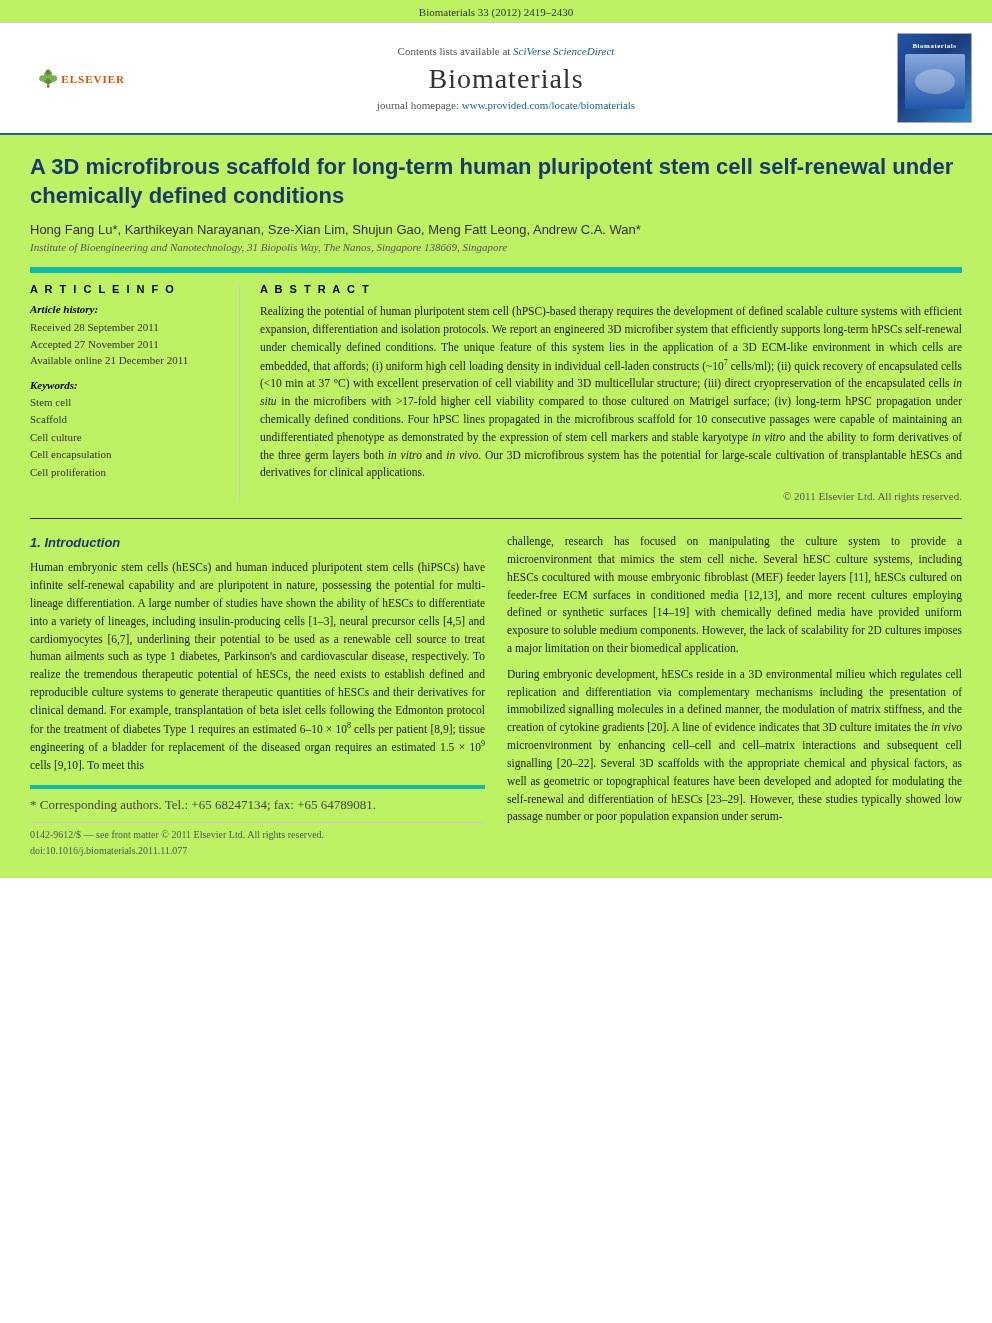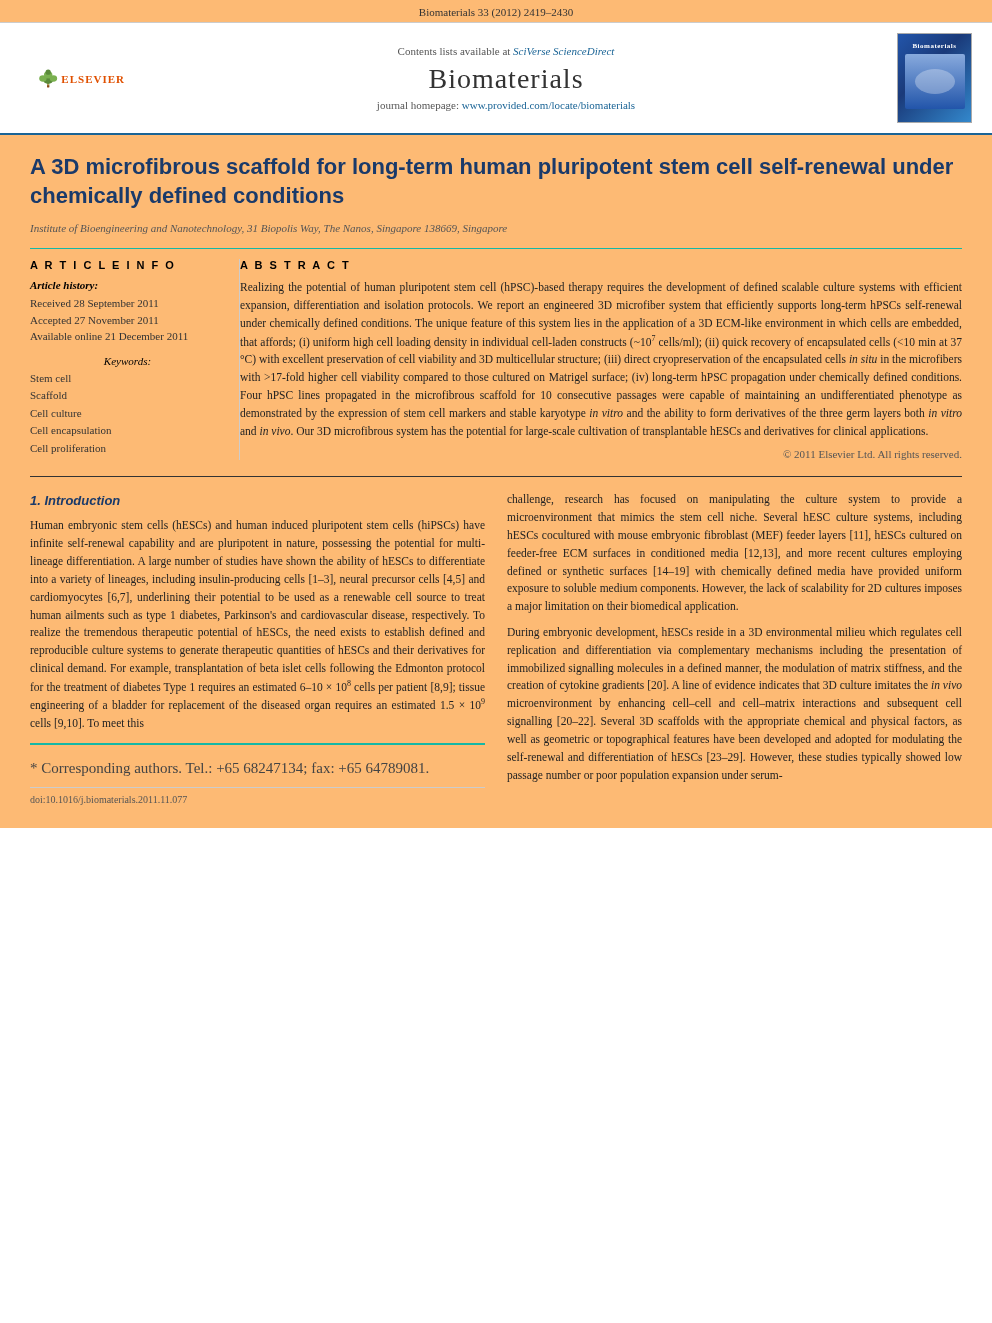--- a/index.html
+++ b/index.html
@@ -6,21 +6,21 @@
     body {
       font-family: 'Times New Roman', Times, serif;
       background: #fff;
       width: 992px;
       min-height: 1323px;
       color: #000;
       font-size: 13px;
     }
     .page {
       width: 992px;
-      background: #fdba74;
+      background: #bef264;
       padding: 0;
     }
     
     .journal-top-bar {
       text-align: center;
       padding: 6px 0 4px;
       font-size: 11px;
       color: #333;
       border-bottom: 1px solid #ccc;
     }
@@ -142,22 +142,23 @@
     }
     .article-affiliation {
       font-size: 11px;
       font-style: italic;
       color: #555;
       margin-bottom: 14px;
     }
     
     .info-section {
       display: flex;
+      gap: 20px;
       margin-bottom: 16px;
-      border-top: 1px solid #14b8a6;
+      border-top: 6px solid #14b8a6;
       padding-top: 10px;
     }
     .article-info-col {
       width: 210px;
       min-width: 210px;
       border-right: 1px solid #ccc;
       padding-right: 14px;
     }
     .abstract-col {
       flex: 1;
@@ -178,24 +179,23 @@
       margin-bottom: 4px;
     }
     .history-item {
       font-size: 11px;
       color: #333;
       line-height: 1.5;
     }
     .keywords-label {
       font-size: 11px;
       font-style: italic;
-      font-weight: normal;
+      font-weight: bold;
       margin-top: 10px;
       margin-bottom: 3px;
-      text-align: center;
     }
     .keyword-item {
       font-size: 11px;
       color: #333;
       line-height: 1.6;
     }
     .abstract-text {
       font-size: 11.5px;
       line-height: 1.55;
       color: #222;
@@ -229,24 +229,24 @@
       font-weight: bold;
       font-style: italic;
       color: #1a3a6a;
       margin-bottom: 6px;
       font-family: Arial, sans-serif;
     }
     .body-col p {
       margin-bottom: 8px;
     }
     .footnote-area {
-      border-top: 2px solid #14b8a6;
+      border-top: 4px solid #14b8a6;
       margin-top: 10px;
-      padding-top: 12px;
-      font-size: 15px;
+      padding-top: 6px;
+      font-size: 13px;
       color: #444;
       line-height: 1.5;
     }
     .footnote-area p { margin-bottom: 2px; }
     sup { font-size: 8px; }
   </style>
 </head>
 <body>
 
 <div class="page">
@@ -289,20 +289,23 @@
         <div class="biomaterials-cover-title">Biomaterials</div>
         <div class="biomaterials-cover-img"></div>
       </div>
     </div>
   </div>
 
   <div class="article-content">
 
     <div class="article-title">A 3D microfibrous scaffold for long-term human pluripotent stem cell self-renewal under chemically defined conditions</div>
 
+    <div class="article-authors">
+      <span>Hong Fang Lu*, Karthikeyan Narayanan, Sze-Xian Lim, Shujun Gao, Meng Fatt Leong, Andrew C.A. Wan*</span>
+    </div>
     <div class="article-affiliation">Institute of Bioengineering and Nanotechnology, 31 Biopolis Way, The Nanos, Singapore 138669, Singapore</div>
 
     <div class="info-section">
 
       <div class="article-info-col">
         <div class="col-heading">A R T I C L E   I N F O</div>
         <div class="history-label">Article history:</div>
         <div class="history-item">Received 28 September 2011</div>
         <div class="history-item">Accepted 27 November 2011</div>
         <div class="history-item">Available online 21 December 2011</div>
@@ -330,20 +333,21 @@
         <div class="section-heading">
           <span>1.</span>&nbsp;<span>Introduction</span>
         </div>
         <p>
           Human embryonic stem cells (hESCs) and human induced pluripotent stem cells (hiPSCs) have infinite self-renewal capability and are pluripotent in nature, possessing the potential for multi-lineage differentiation. A large number of studies have shown the ability of hESCs to differentiate into a variety of lineages, including insulin-producing cells [1–3], neural precursor cells [4,5] and cardiomyocytes [6,7], underlining their potential to be used as a renewable cell source to treat human ailments such as type 1 diabetes, Parkinson's and cardiovascular disease, respectively. To realize the tremendous therapeutic potential of hESCs, the need exists to establish defined and reproducible culture systems to generate therapeutic quantities of hESCs and their derivatives for clinical demand. For example, transplantation of beta islet cells following the Edmonton protocol for the treatment of diabetes Type 1 requires an estimated 6–10 × 10<sup>8</sup> cells per patient [8,9]; tissue engineering of a bladder for replacement of the diseased organ requires an estimated 1.5 × 10<sup>9</sup> cells [9,10]. To meet this
         </p>
         <div class="footnote-area">
           <p>* Corresponding authors. Tel.: +65 68247134; fax: +65 64789081.</p>
         </div>
         <div style="border-top:1px solid #ccc; margin-top:8px; padding-top:4px; font-size:10px; color:#555;">
+          <div>0142-9612/$ — see front matter © 2011 Elsevier Ltd. All rights reserved.</div>
           <div>doi:10.1016/j.biomaterials.2011.11.077</div>
         </div>
       </div>
 
       <div class="body-col">
         <p>
           challenge, research has focused on manipulating the culture system to provide a microenvironment that mimics the stem cell niche. Several hESC culture systems, including hESCs cocultured with mouse embryonic fibroblast (MEF) feeder layers [11], hESCs cultured on feeder-free ECM surfaces in conditioned media [12,13], and more recent cultures employing defined or synthetic surfaces [14–19] with chemically defined media have provided uniform exposure to soluble medium components. However, the lack of scalability for 2D cultures imposes a major limitation on their biomedical application.
         </p>
         <p>
           During embryonic development, hESCs reside in a 3D environmental milieu which regulates cell replication and differentiation via complementary mechanisms including the presentation of immobilized signalling molecules in a defined manner, the modulation of matrix stiffness, and the creation of cytokine gradients [20]. A line of evidence indicates that 3D culture imitates the <i>in vivo</i> microenvironment by enhancing cell–cell and cell–matrix interactions and subsequent cell signalling [20–22]. Several 3D scaffolds with the appropriate chemical and physical factors, as well as geometric or topographical features have been developed and adopted for modulating the self-renewal and differentiation of hESCs [23–29]. However, these studies typically showed low passage number or poor population expansion under serum-

